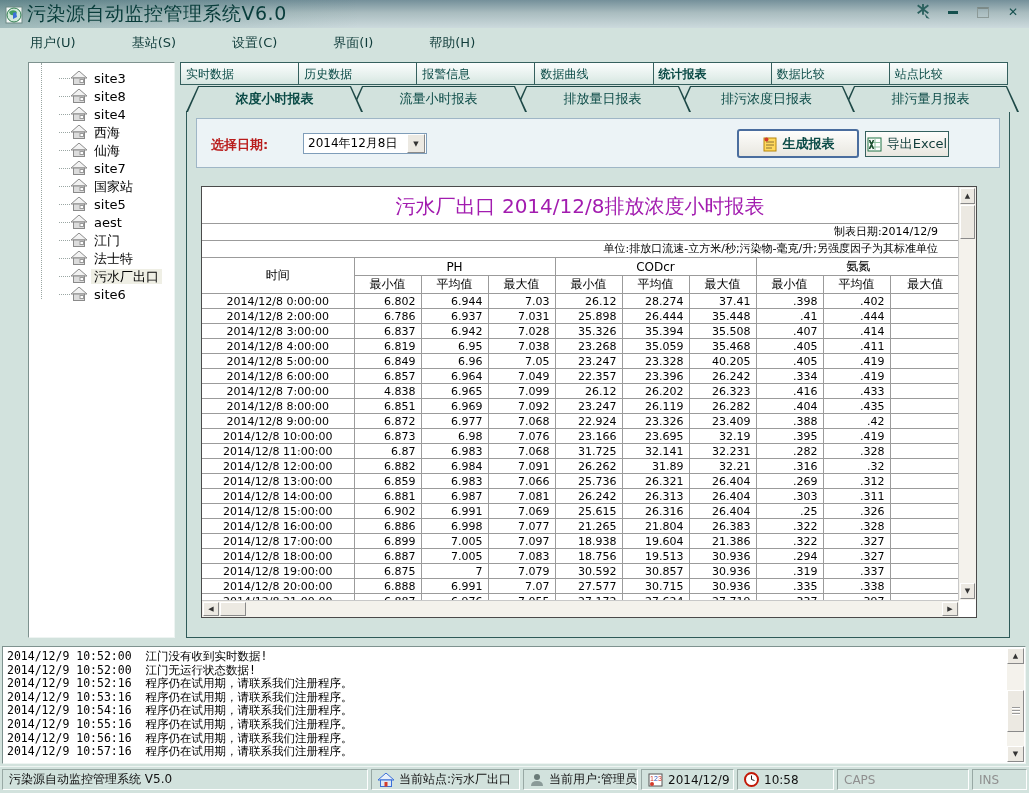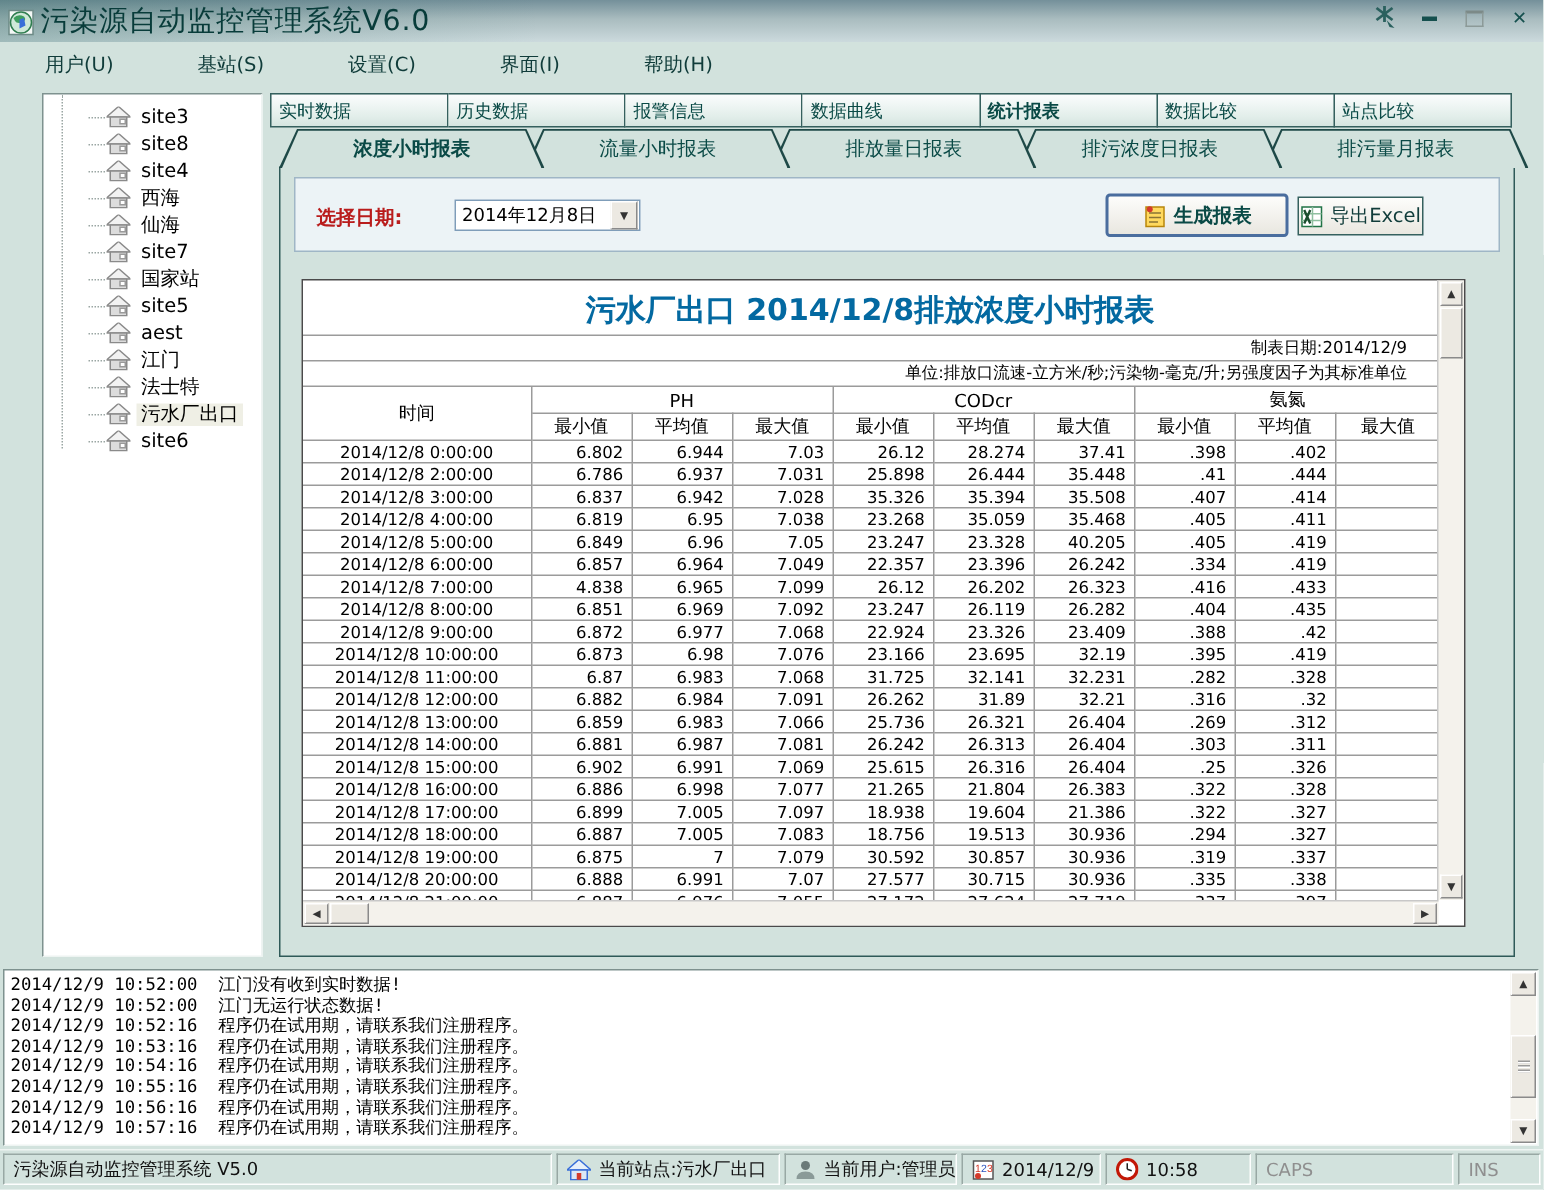--- a/index.html
+++ b/index.html
@@ -72,21 +72,21 @@
   .combo{position:absolute;left:106px;top:14px;width:124px;height:21px;background:#fff;border:1px solid #7f9db9;box-sizing:border-box;display:flex;align-items:center;}
   .combo .val{flex:1;font-size:12px;color:#000;padding-left:4px;white-space:nowrap;}
   .combo .drop{width:16px;height:17px;margin-right:1px;background:#ece9e2;border:1px solid;border-color:#fff #8a8a8a #8a8a8a #fff;display:flex;align-items:center;justify-content:center;font-size:7px;color:#333;}
   .btn{position:absolute;display:flex;align-items:center;justify-content:center;gap:5px;
        background:linear-gradient(180deg,#fdfdfb,#e9e7e0);font-size:13px;color:#103c3a;cursor:default;box-sizing:border-box;}
   .btn-generate{left:540px;top:10px;width:122px;height:29px;border:2px solid #4a6d9e;border-radius:3px;font-weight:bold;color:#0a4a46;}
   .btn-export{left:668px;top:12px;width:84px;height:26px;border:1px solid #35605e;}
   
   .report-box{position:absolute;left:14px;top:74px;width:776px;height:432px;background:#fff;border:1px solid #4a4a4a;box-sizing:border-box;}
   .report-content{position:absolute;left:0;top:0;right:18px;bottom:17px;overflow:hidden;}
-  .report-title{height:36px;line-height:38px;text-align:center;font-size:20px;font-weight:bold;color:#0369a1;border-bottom:1px solid #9b9b9b;white-space:nowrap;}
+  .report-title{height:36px;line-height:38px;text-align:center;font-size:20px;font-weight:normal;color:#a21caf;border-bottom:1px solid #9b9b9b;white-space:nowrap;}
   .report-meta{height:16px;line-height:16px;text-align:right;font-size:11px;color:#000;border-bottom:1px solid #9b9b9b;padding-right:20px;white-space:nowrap;}
   table.rep{border-collapse:collapse;table-layout:fixed;width:758px;}
   table.rep th,table.rep td{
     border-right:1px solid #9b9b9b;border-bottom:1px solid #9b9b9b;
     font-size:11px;font-weight:normal;color:#000;padding:0;white-space:nowrap;overflow:hidden;box-sizing:border-box;
   }
   table.rep th{font-size:12px;text-align:center;}
   table.rep th:last-child,table.rep td:last-child{border-right:none;}
   table.rep thead tr.grp th{height:17px;}
   table.rep thead tr.sub th{height:15px;}

